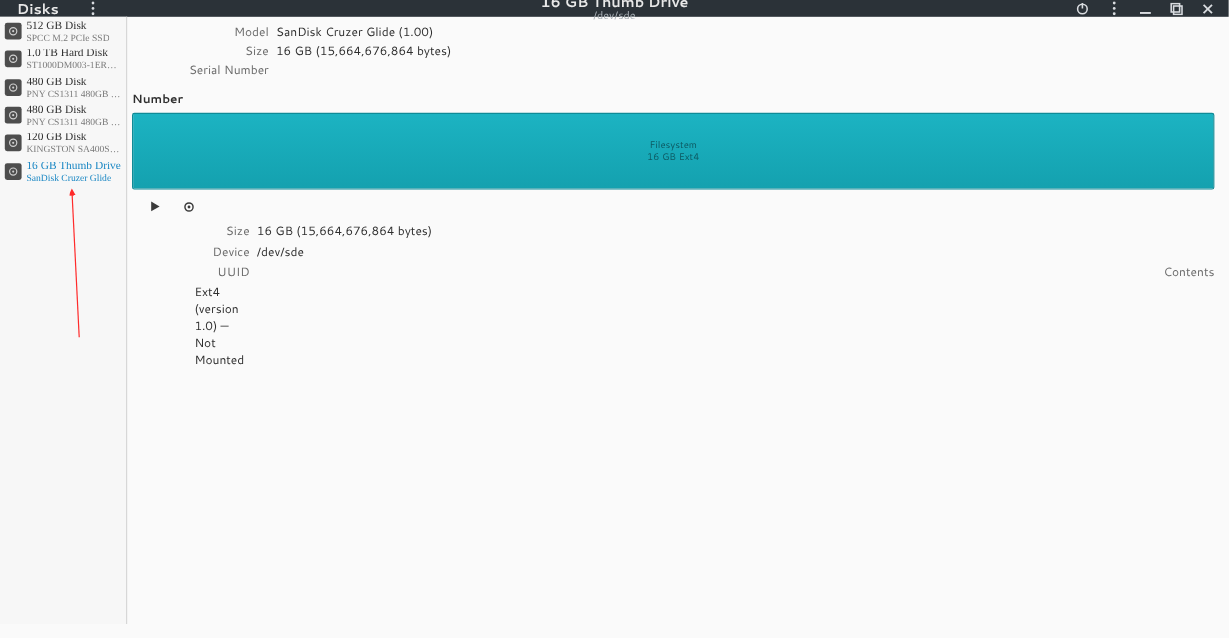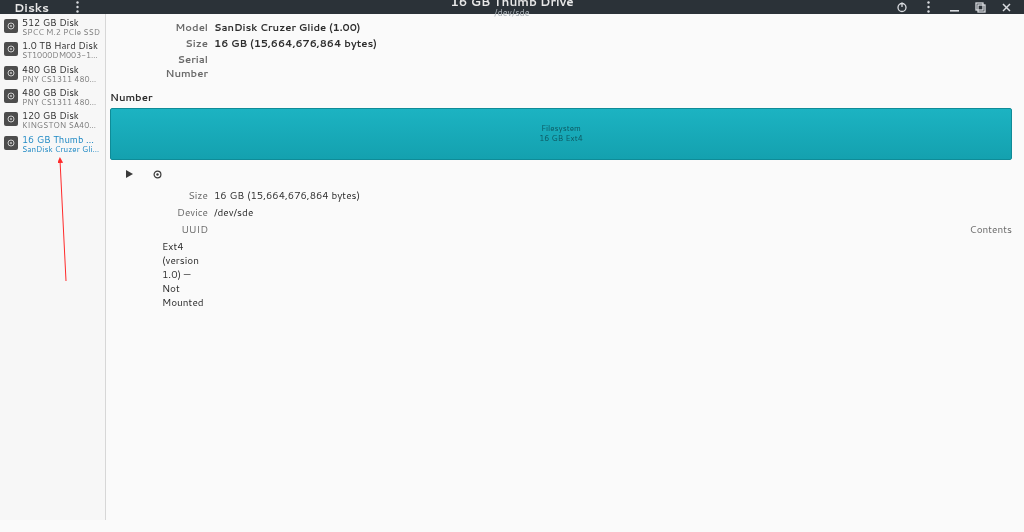--- a/index.html
+++ b/index.html
@@ -49,20 +49,21 @@
     color:#d9dce0;
     font-size:13px;
   }
   .main { display:flex; height:506px; }
   .sidebar {
     width:106px;
     background:#f7f7f7;
     border-right:1px solid #d7d7d7;
     padding-top:2px;
     position:relative;
+    font-family:Liberation Serif, serif;
   }
   .dev {
     display:flex; align-items:flex-start;
     gap:4px;
     padding:2px 4px 3px 4px;
     line-height:1.05;
   }
   .dev-icon {
     width:14px; height:14px;
     background:#4d4d4d;
@@ -87,33 +88,32 @@
     flex:1;
     padding:6px 12px 0 0;
     overflow:hidden;
   }
   .info-grid {
     display:grid;
     grid-template-columns:72px 1fr;
     row-gap:2px;
     column-gap:6px;
     font-size:10px;
-    margin-left:30px;
-    font-weight:bold;
+    margin-left:46px;
   }
   .info-grid .k { text-align:right; color:#6b6b6b; }
   .info-grid .v { color:#2e2e2e; }
   .sect-label {
     font-weight:700;
     font-size:10px;
     margin:10px 0 4px 4px;
   }
   .volume-box {
     margin-left:4px;
-    height:52px;
+    height:64px;
     background:linear-gradient(#1cb3c2,#14a1af);
     border:1px solid #0f8b97;
     border-radius:2px;
     display:flex;
     align-items:center;
     justify-content:center;
     color:#0d5a63;
     font-size:8px;
     text-align:center;
     line-height:1.2;

